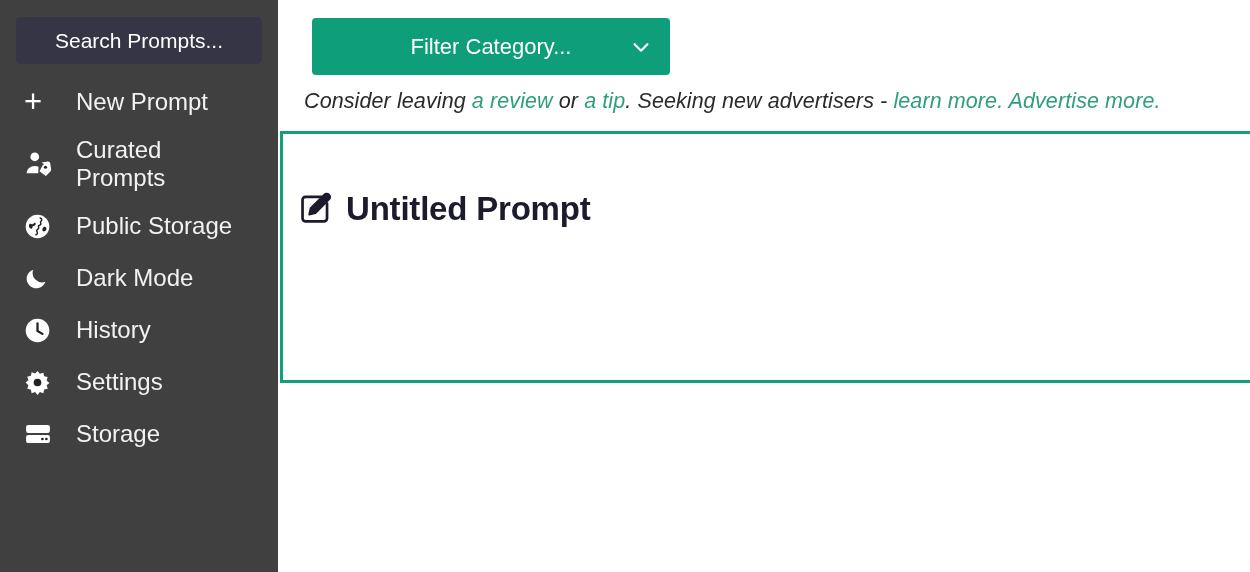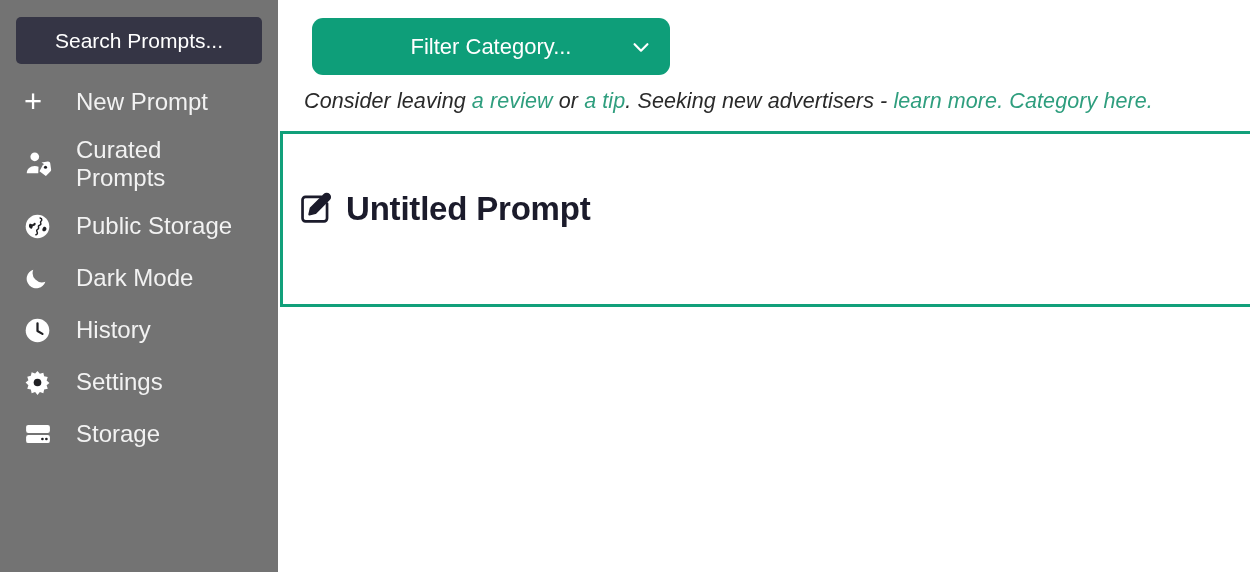--- a/index.html
+++ b/index.html
@@ -18,21 +18,21 @@
     height: 572px;
     display: flex;
     background: #ffffff;
   }
 
   
   #sidebar {
     width: 278px;
     height: 572px;
     flex: 0 0 278px;
-    background: #737373;
+    background: #404040;
     padding: 0;
     position: relative;
     overflow: hidden;
   }
 
   .search-wrap {
     padding: 17px 16px 0 16px;
   }
   .search-input {
     width: 246px;
@@ -101,21 +101,21 @@
 
   .topbar {
     padding: 18px 0 0 34px;
   }
 
   .filter-button {
     width: 358px;
     height: 57px;
     background: #0e9e79;
     border: none;
-    border-radius: 11px;
+    border-radius: 4px;
     color: #ffffff;
     font-family: "Liberation Sans", sans-serif;
     font-size: 22px;
     cursor: pointer;
     display: flex;
     align-items: center;
     justify-content: center;
     position: relative;
     padding: 0 18px;
     outline: none;
@@ -140,21 +140,21 @@
   }
   .ad-line a, .ad-line .lk {
     color: #2f9e7e;
     text-decoration: none;
     cursor: pointer;
   }
 
   .prompt-card {
     margin-top: 17px;
     margin-left: 2px;
-    height: 176px;
+    height: 252px;
     background: #ffffff;
     border-top: 3px solid #11a07a;
     border-bottom: 3px solid #11a07a;
     border-left: 3px solid #11a07a;
     border-right: none;
     position: relative;
   }
 
   .ghost-line {
     position: absolute;
@@ -286,21 +286,21 @@
         <span class="fb-label">Filter Category...</span>
         <span class="chev">
           <svg width="22" height="22" viewBox="0 0 24 24" fill="none" stroke="currentColor" stroke-width="2.4" stroke-linecap="round" stroke-linejoin="round" aria-hidden="true">
             <polyline points="5 9 12 16 19 9"></polyline>
           </svg>
         </span>
       </button>
     </div>
 
     <div class="ad-line">
-      <span>Consider leaving </span><span class="lk">a review</span><span> or </span><span class="lk">a tip</span><span>. Seeking new advertisers - </span><span class="lk">learn more.</span><span>  </span><span class="lk">Category here.</span>
+      <span>Consider leaving </span><span class="lk">a review</span><span> or </span><span class="lk">a tip</span><span>. Seeking new advertisers - </span><span class="lk">learn more.</span><span>  </span><span class="lk">Advertise more.</span>
     </div>
 
     <div class="prompt-card">
 
       <div class="ghost-line"></div>
 
       <div class="prompt-title-row">
         <span class="prompt-edit-icon">
           <svg width="34" height="34" viewBox="0 0 24 24" fill="none" stroke="currentColor" stroke-width="1.9" stroke-linecap="round" stroke-linejoin="round" aria-hidden="true">
             <path d="M16.4 3.4H5.3A2.1 2.1 0 0 0 3.2 5.5v13.1a2.1 2.1 0 0 0 2.1 2.1h13.1a2.1 2.1 0 0 0 2.1-2.1V8.2"></path>

